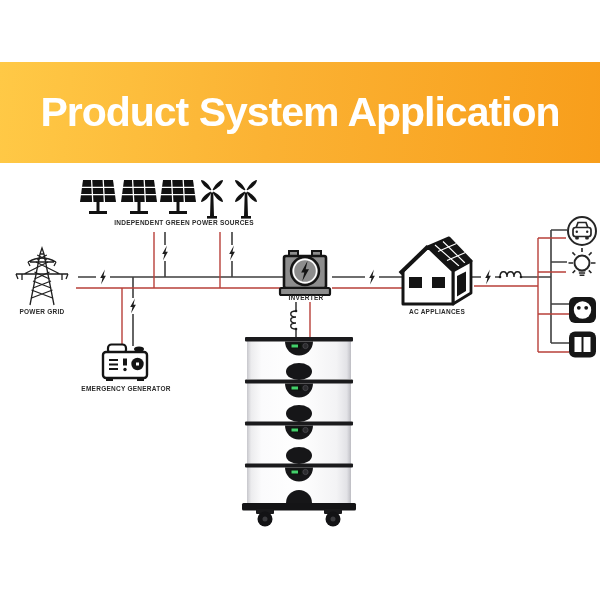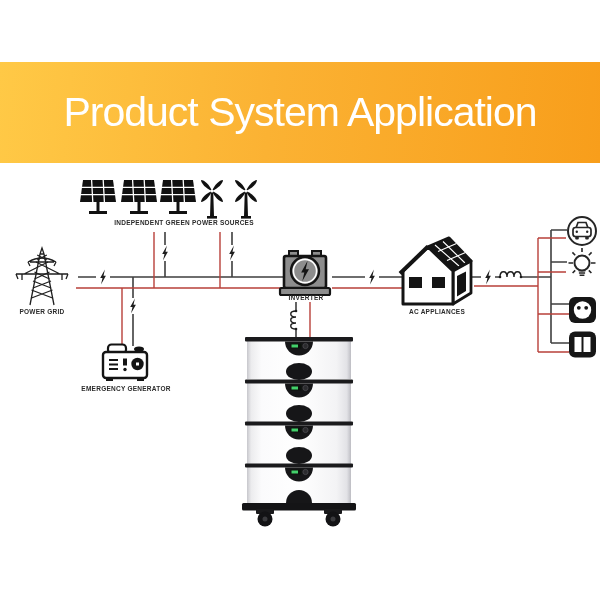--- a/index.html
+++ b/index.html
@@ -1,21 +1,21 @@
 <!DOCTYPE html>
 <html><head>
 <meta charset="utf-8">
 <style>
   html,body{margin:0;padding:0;background:#ffffff;}
   .canvas{position:relative;width:600px;height:600px;background:#ffffff;overflow:hidden;
           font-family:"Liberation Sans",sans-serif;}
   .banner{position:absolute;left:0;top:62px;width:600px;height:101px;
           background:linear-gradient(95deg,#ffc946 0%,#fbb233 45%,#f89e1b 100%);
           display:flex;align-items:center;justify-content:center;}
-  .banner h1{margin:0;color:#ffffff;font-size:41px;font-weight:400;letter-spacing:-1px;white-space:nowrap;}
+  .banner h1{margin:0;color:#ffffff;font-size:41px;font-weight:700;letter-spacing:-1px;white-space:nowrap;}
   .diagram-svg{position:absolute;left:0;top:0;width:600px;height:600px;}
   .lbl{position:absolute;transform:translateX(-50%);color:#2b2b2b;font-size:6.5px;font-weight:700;
        letter-spacing:.25px;white-space:nowrap;text-align:center;}
 </style>
 </head>
 <body>
 
 <div class="canvas">
 
   <div class="banner">

